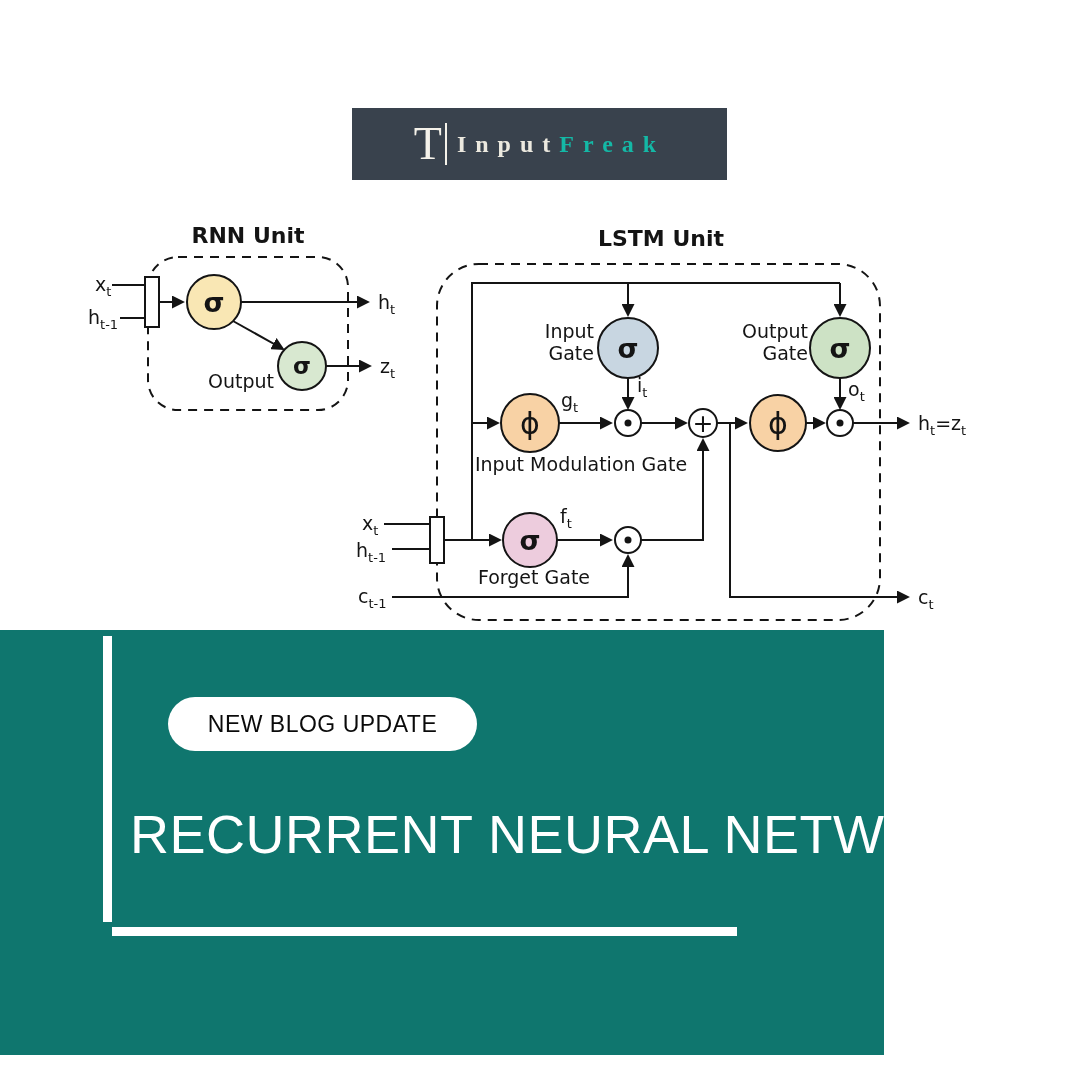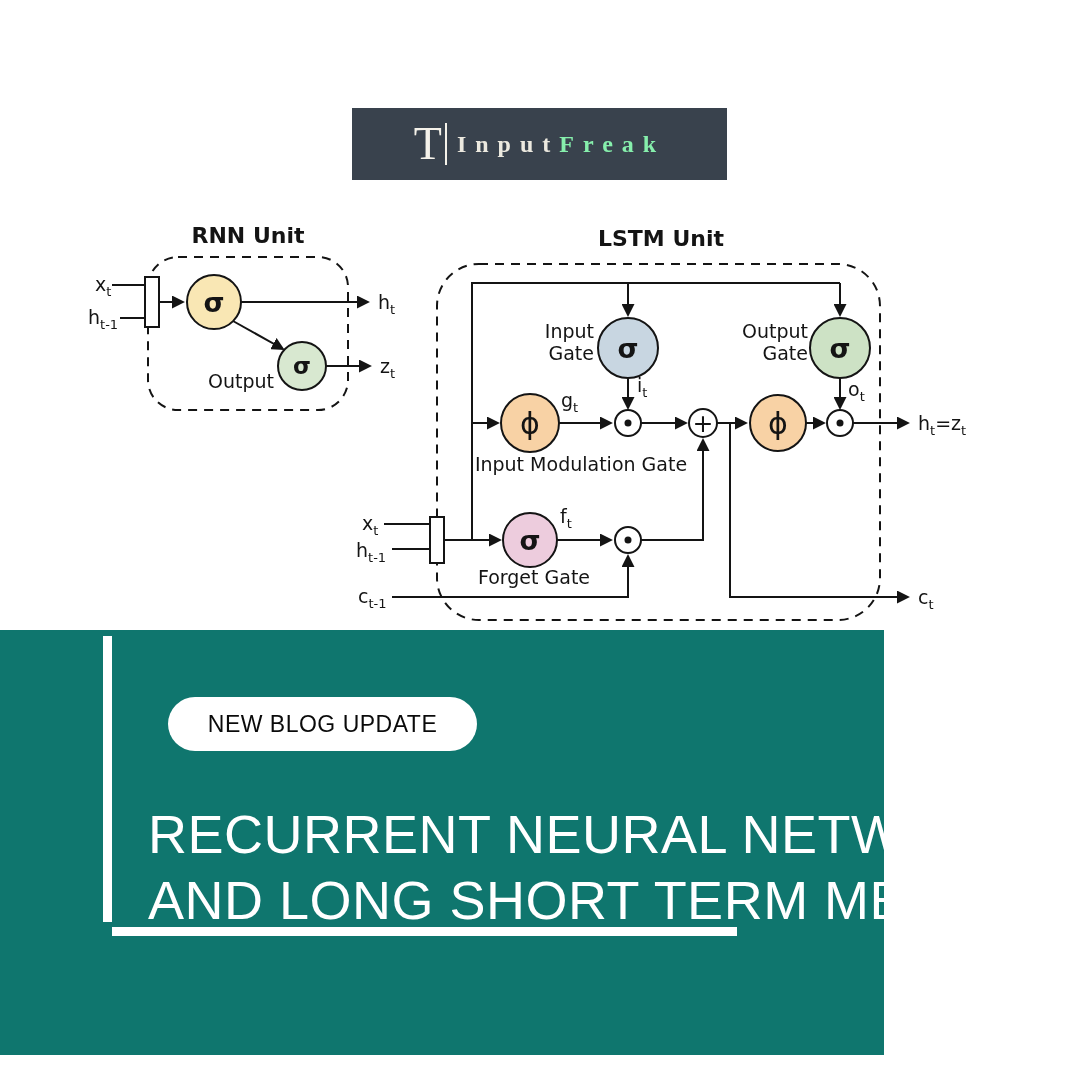--- a/index.html
+++ b/index.html
@@ -6,21 +6,21 @@
   html,body { width:1080px; height:1080px; }
   body { position:relative; background:#ffffff; font-family:"Liberation Sans", sans-serif; overflow:hidden; }
 
   
   .logo-banner { position:absolute; left:352px; top:108px; width:375px; height:72px;
     background:#39424d; display:flex; align-items:center; justify-content:center; }
   .logo-mark { color:#f5f2ea; font-family:"Liberation Serif", serif; font-size:46px; line-height:1; }
   .logo-stem { width:2px; height:42px; background:#f5f2ea; margin:0 10px 0 3px; }
   .logo-text { font-family:"Liberation Serif", serif; font-size:24px; letter-spacing:9px;
     color:#ece9df; font-weight:600; white-space:nowrap; }
-  .logo-text .gold { color:#86efac; }
+  .logo-text .gold { color:#14b8a6; }
 
   
   svg.diagram { position:absolute; left:0; top:0; width:1080px; height:1080px; }
   svg text { font-family:"DejaVu Sans", sans-serif; fill:#141414; }
   .lbl { font-size:19px; }
   .sub { font-size:13px; }
   .dtitle { font-size:22px; font-weight:700; }
   .sym { font-size:27px; font-weight:600; }
   .sym-sm { font-size:23px; font-weight:600; }
   .phi { font-size:30px; }
@@ -32,21 +32,21 @@
   .dotnode { fill:#ffffff; stroke:#141414; stroke-width:2; }
   .dotcenter { fill:#141414; stroke:none; }
 
   
   .bottom { position:absolute; left:0; top:630px; width:884px; height:425px; background:#0f766e; }
   .vbar { position:absolute; left:103px; top:6px; width:9px; height:286px; background:#ffffff; }
   .hbar { position:absolute; left:112px; top:297px; width:625px; height:9px; background:#ffffff; }
   .badge { position:absolute; left:168px; top:67px; width:309px; height:54px; background:#ffffff;
     border-radius:27px; display:flex; align-items:center; justify-content:center;
     font-size:23px; letter-spacing:0.5px; color:#0a0a0a; font-weight:500; }
-  .headline { position:absolute; left:148px; top:801px; color:#ffffff; font-size:54px;
+  .headline { position:absolute; left:130px; top:801px; color:#ffffff; font-size:54px;
     line-height:66px; font-weight:400; letter-spacing:0.5px; white-space:nowrap; }
 </style>
 </head>
 <body>
 
 <div class="logo-banner">
   <span class="logo-mark">T</span>
   <span class="logo-stem"></span>
   <span class="logo-text"><span>Input</span><span class="gold">Freak</span></span>
 </div>
@@ -159,14 +159,13 @@
   </g>
 </svg>
 
 <div class="bottom">
   <div class="vbar"></div>
   <div class="hbar"></div>
   <div class="badge">NEW BLOG UPDATE</div>
 </div>
 <div class="headline">
   <div>RECURRENT NEURAL NETWORKS</div>
-  <div>AND LONG SHORT TERM MEMORY</div>
 </div>
 
 </body></html>

